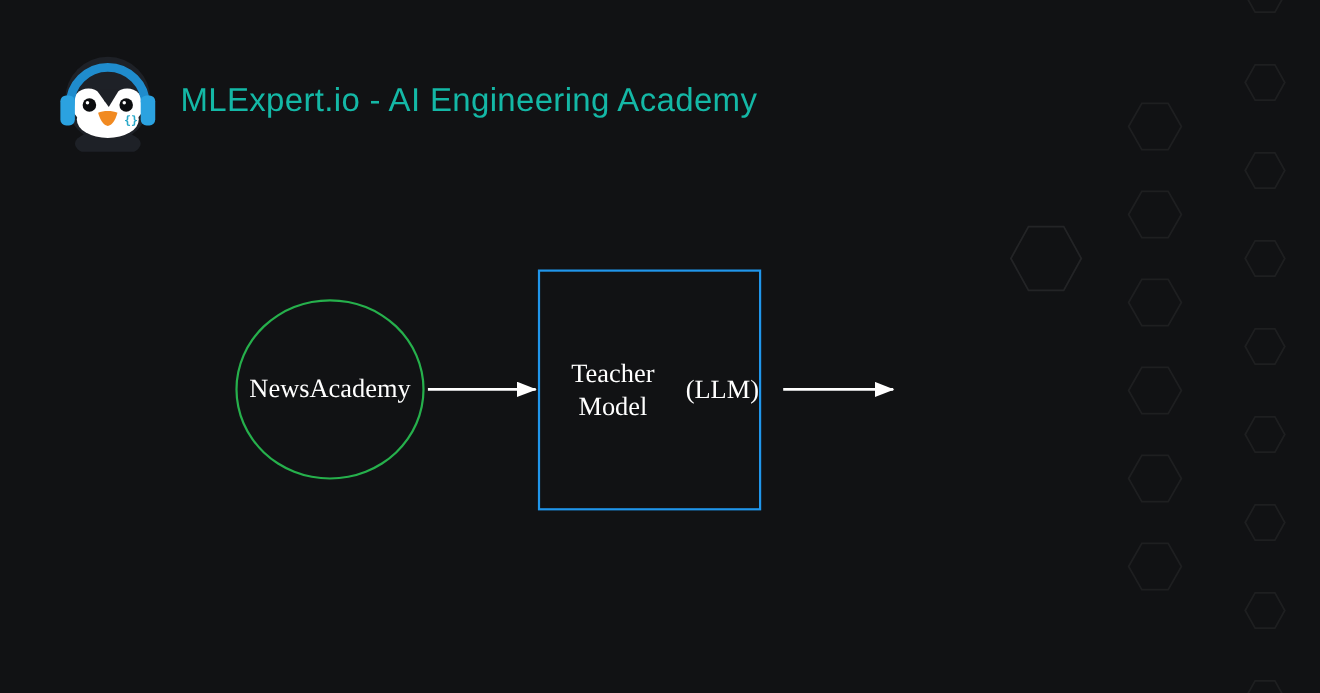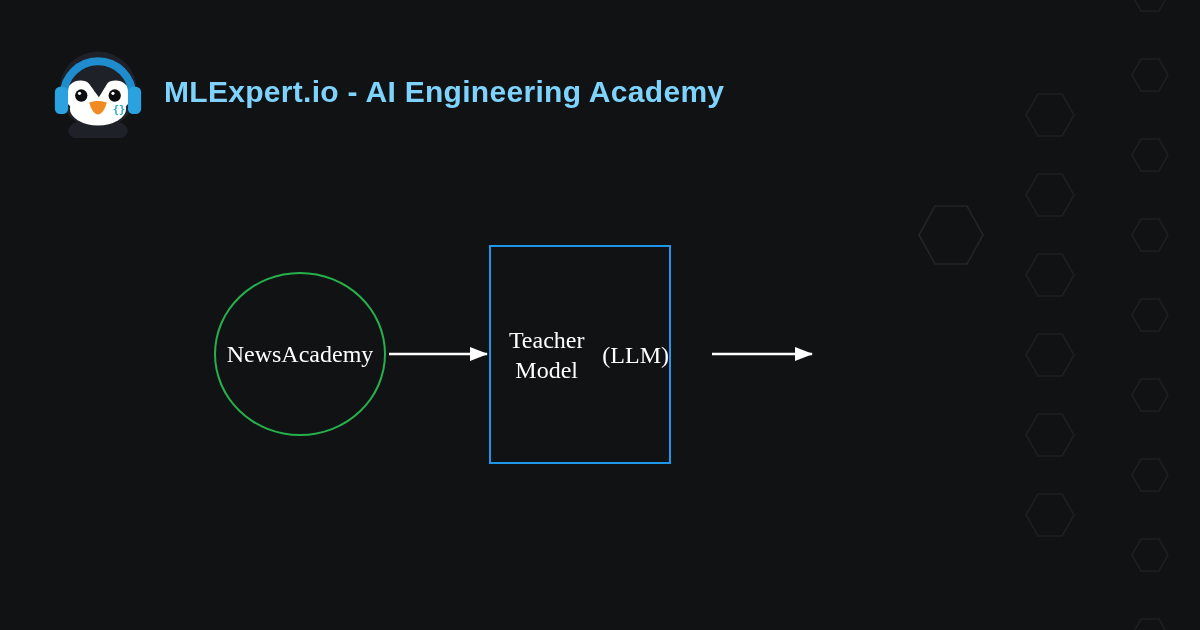--- a/index.html
+++ b/index.html
@@ -14,42 +14,42 @@
   .hex-bg{position:absolute;top:0;left:0;width:1200px;height:630px;}
 
   
   .header{
     position:absolute;top:46px;left:54px;
     display:flex;align-items:center;gap:22px;
   }
   .logo{width:88px;height:92px;display:block;}
   .title{
     font-size:30px;
-    color:#7dd3fc;
+    color:#14b8a6;
     letter-spacing:.3px;
-    font-weight:700;
+    font-weight:400;
     white-space:nowrap;
   }
 
   
   .node{
     position:absolute;
     display:flex;flex-direction:row;
     align-items:center;justify-content:center;
     color:#ffffff;
     font-family:"Liberation Serif", serif;
     font-size:24px;line-height:30px;
     text-align:center;
     box-sizing:border-box;
     background:#111214;
   }
   .node-circle{border-radius:50%;border:2px solid #26b04c;}
   .node-rect{border:2px solid #2096eb;}
   #node-news{left:214px;top:272px;width:172px;height:164px;}
-  #node-teacher{left:489px;top:245px;width:182px;height:219px;}
+  #node-teacher{left:489px;top:245px;width:203px;height:219px;}
   #node-sentiment{left:814px;top:273px;width:172px;height:164px;}
 
   .edges{position:absolute;top:0;left:0;width:1200px;height:630px;pointer-events:none;}
 </style>
 </head>
 <body>
 
 <div class="card">
 
   <svg class="hex-bg" viewBox="0 0 1200 630" xmlns="http://www.w3.org/2000/svg" aria-hidden="true">

